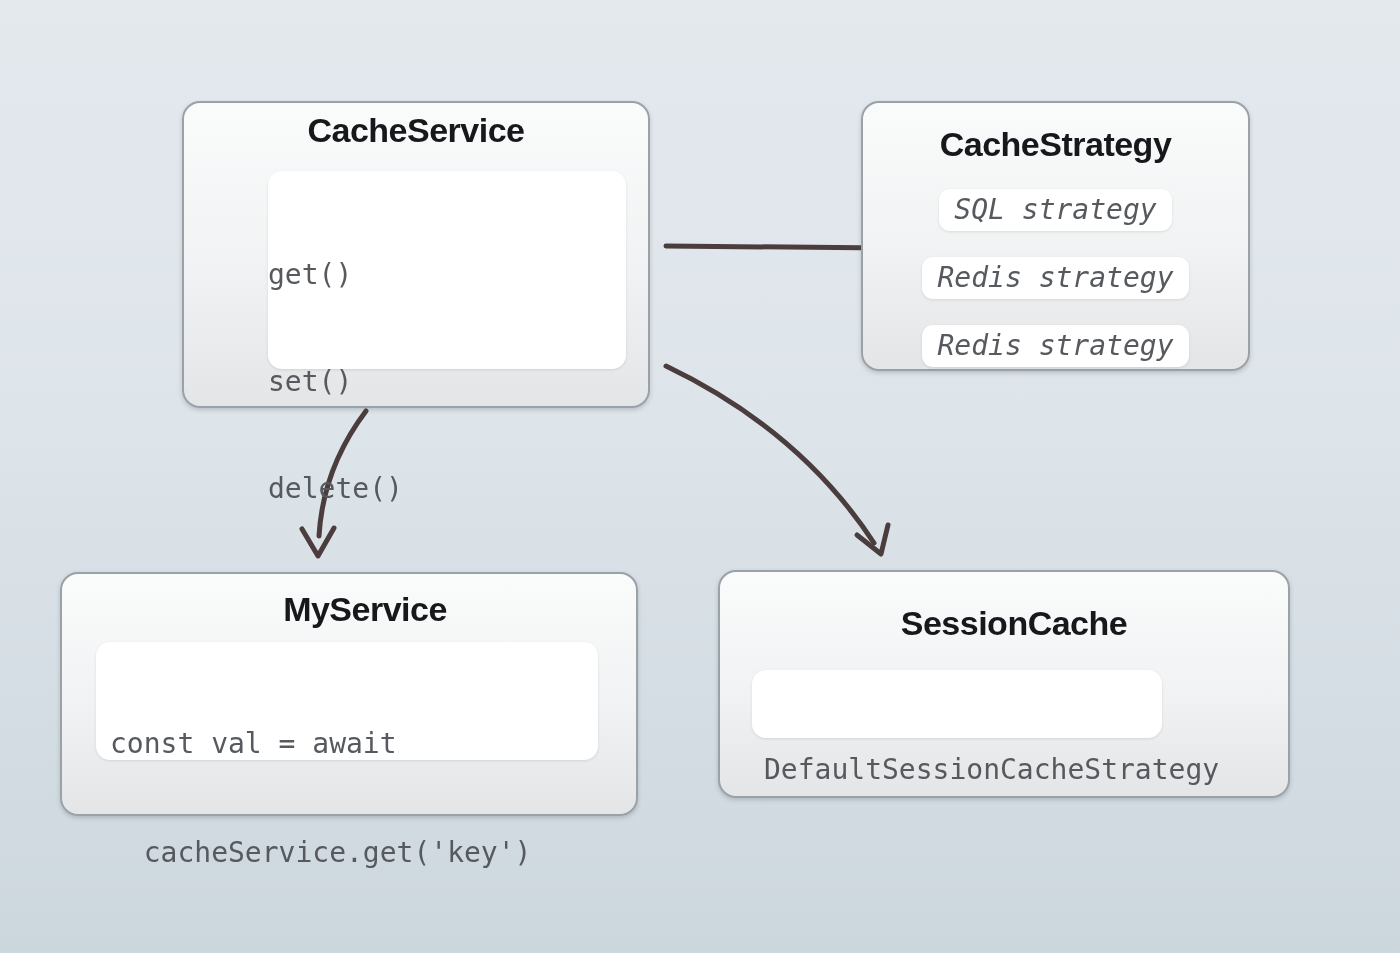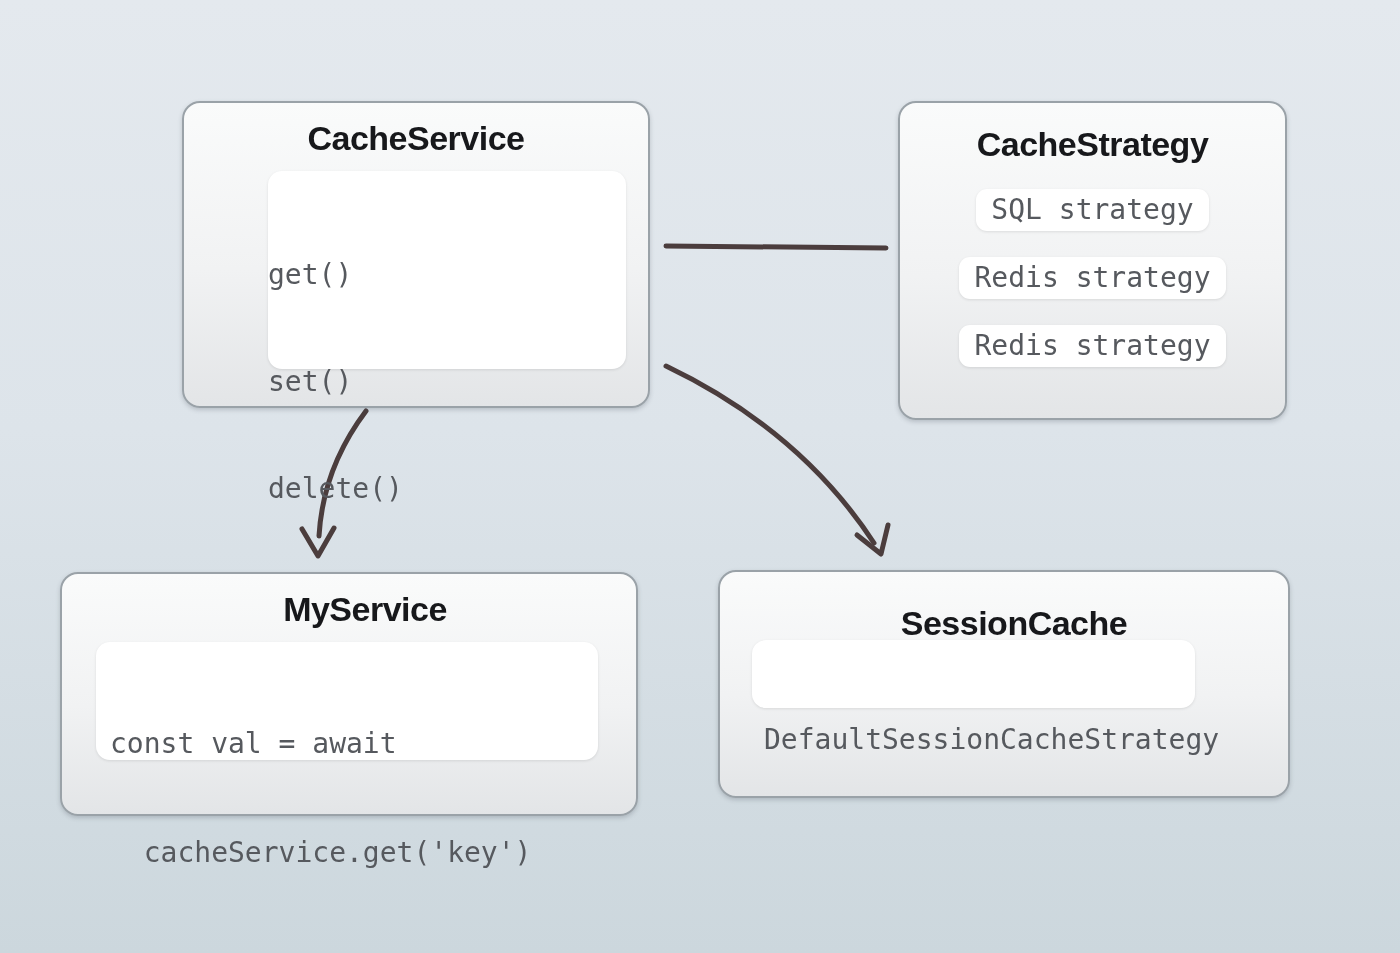--- a/index.html
+++ b/index.html
@@ -61,37 +61,38 @@
     position: absolute;
     box-sizing: border-box;
     background: var(--code-panel, #ffffff);
     border-radius: 14px;
     box-shadow: 0 1px 3px rgba(0, 0, 0, 0.10);
   }
   .code-line { line-height: 41px; }
 
   
   .node-cache-service { left: 182px; top: 101px; width: 468px; height: 307px; }
-  .node-cache-service .node-title { margin-top: 16px; }
+  .node-cache-service .node-title { margin-top: 8px; }
   .methods-panel {
     left: 84px; top: 68px;
     width: 358px; height: 198px;
     padding: 17px 0 0 0;
   }
 
   
-  .node-cache-strategy { left: 898px; top: 101px; width: 389px; height: 319px; }
+  .node-cache-strategy { left: 861px; top: 101px; width: 389px; height: 270px; }
   .node-cache-strategy .node-title { margin-top: 22px; }
   .pill-stack {
     position: absolute;
     left: 0; right: 0; top: 86px;
     display: flex;
     flex-direction: column;
     align-items: center;
     gap: 26px;
+    font-style: italic;
   }
   .pill {
     background: var(--code-panel, #ffffff);
     border-radius: 11px;
     padding: 3px 15px;
     line-height: 36px;
     box-shadow: 0 1px 3px rgba(0, 0, 0, 0.10);
   }
 
   
@@ -101,22 +102,22 @@
     left: 34px; top: 68px;
     width: 502px; height: 118px;
     padding: 14px 0 0 14px;
   }
   .my-service-panel .code-line { line-height: 43px; }
 
   
   .node-session-cache { left: 718px; top: 570px; width: 572px; height: 228px; }
   .node-session-cache .node-title { margin-top: 32px; padding-left: 20px; }
   .session-panel {
-    left: 32px; top: 68px;
-    width: 443px; height: 68px;
+    left: 32px; top: 98px;
+    width: 410px; height: 68px;
     padding: 13px 0 0 12px;
   }
 </style>
 </head>
 <body>
 
 <div class="canvas">
 
   <svg class="edges" viewBox="0 0 1400 953" aria-hidden="true">
     <path class="edge" d="M 666 246 L 886 248" stroke-width="4.5"></path>

